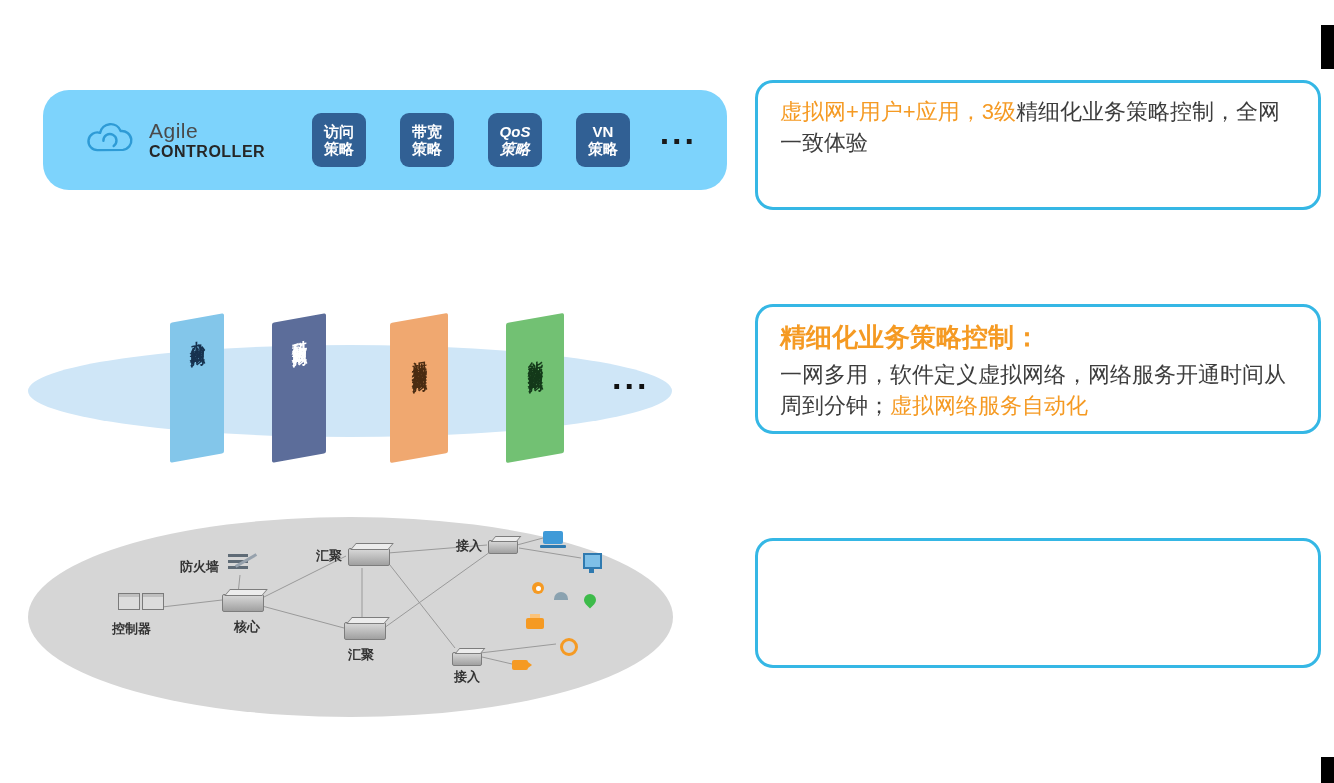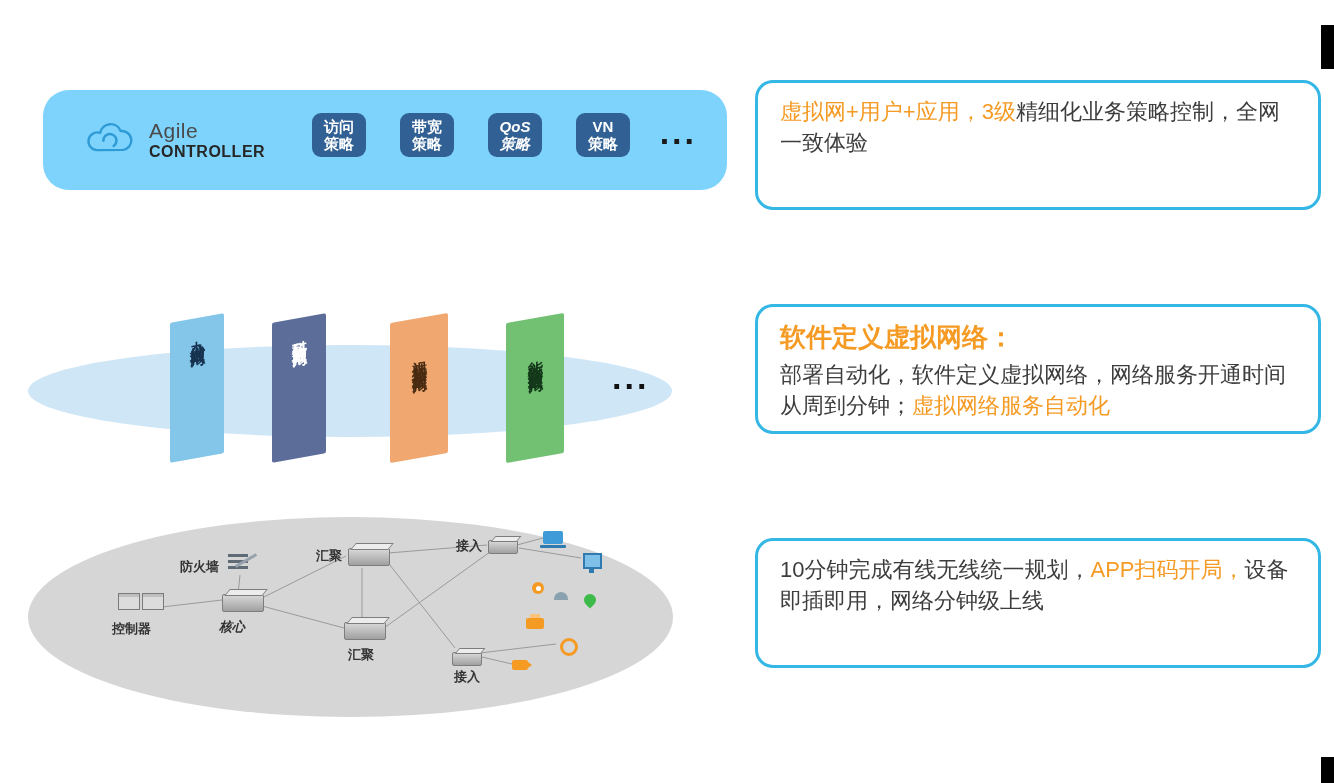--- a/index.html
+++ b/index.html
@@ -11,21 +11,21 @@
   .corner-bar.top{top:25px;height:44px;}
   .corner-bar.bottom{top:757px;height:26px;}
 
   
   .controller-bar{position:absolute;left:36px;top:90px;width:684px;height:100px;
     background:#7dd3fc;border-radius:26px;margin-left:7px;}
   .brand{position:absolute;left:38px;top:0;height:100%;display:flex;align-items:center;gap:12px;}
   .brand-name{font-size:21px;color:#4a4a4a;letter-spacing:.5px;}
   .brand-sub{font-size:16px;font-weight:bold;color:#262626;letter-spacing:.5px;}
   .chips{position:absolute;left:269px;top:23px;display:flex;gap:34px;}
-  .chip{width:54px;height:44px;background:#316094;border-radius:9px;display:flex;flex-direction:column;
+  .chip{width:54px;height:54px;background:#316094;border-radius:9px;display:flex;flex-direction:column;
     align-items:center;justify-content:center;color:#fff;font-size:15px;line-height:1.15;font-weight:600;}
   .bar-ellipsis{position:absolute;right:30px;top:50%;transform:translateY(-68%);
     font-size:34px;font-weight:900;color:#1a1a1a;letter-spacing:3px;}
 
   
   .vn-ellipse{position:absolute;left:28px;top:345px;width:644px;height:92px;border-radius:50%;background:#cfe6f7;}
   .plane{position:absolute;top:318px;height:140px;display:flex;align-items:center;justify-content:center;
     transform:skewY(-10deg);border-radius:2px;}
   .plane .vlabel{writing-mode:vertical-rl;text-orientation:upright;font-size:15px;font-weight:600;
     letter-spacing:3px;line-height:1.25;}
@@ -168,21 +168,21 @@
           <i></i>
           <i></i>
           <b></b>
         </div>
     </div>
     <div class="topo-label" style="left:180px;top:558px;">防火墙</div>
 
     <div class="node" style="left:222px;top:594px;">
       <div class="switch3d"></div>
     </div>
-    <div class="topo-label" style="left:219px;top:618px;font-style:italic;">核心</div>
+    <div class="topo-label" style="left:234px;top:618px;">核心</div>
 
     <div class="node" style="left:348px;top:548px;">
       <div class="switch3d"></div>
     </div>
     <div class="topo-label" style="left:316px;top:547px;">汇聚</div>
 
     <div class="node" style="left:344px;top:622px;">
       <div class="switch3d"></div>
     </div>
     <div class="topo-label" style="left:348px;top:646px;">汇聚</div>
@@ -221,21 +221,20 @@
     <div class="node" style="left:512px;top:660px;">
         <div class="camera-icon"></div>
       </div>
   </section>
 
   <aside>
     <div class="callout" style="top:80px;">
       <div class="callout-body"><span class="orange">虚拟网+用户+应用，3级</span><span>精细化业务策略控制，全网一致体验</span></div>
     </div>
     <div class="callout" style="top:304px;">
-      <div class="callout-title">软件定义虚拟网络：</div>
-      <div class="callout-body"><span>部署自动化，软件定义虚拟网络，网络服务开通时间从周到分钟；</span><span class="orange">虚拟网络服务自动化</span></div>
+      <div class="callout-title">精细化业务策略控制：</div>
+      <div class="callout-body"><span>一网多用，软件定义虚拟网络，网络服务开通时间从周到分钟；</span><span class="orange">虚拟网络服务自动化</span></div>
     </div>
     <div class="callout" style="top:538px;">
-      <div class="callout-body"><span>10分钟完成有线无线统一规划，</span><span class="orange">APP扫码开局，</span><span>设备即插即用，网络分钟级上线</span></div>
     </div>
   </aside>
 
 </div>
 
 </body></html>

